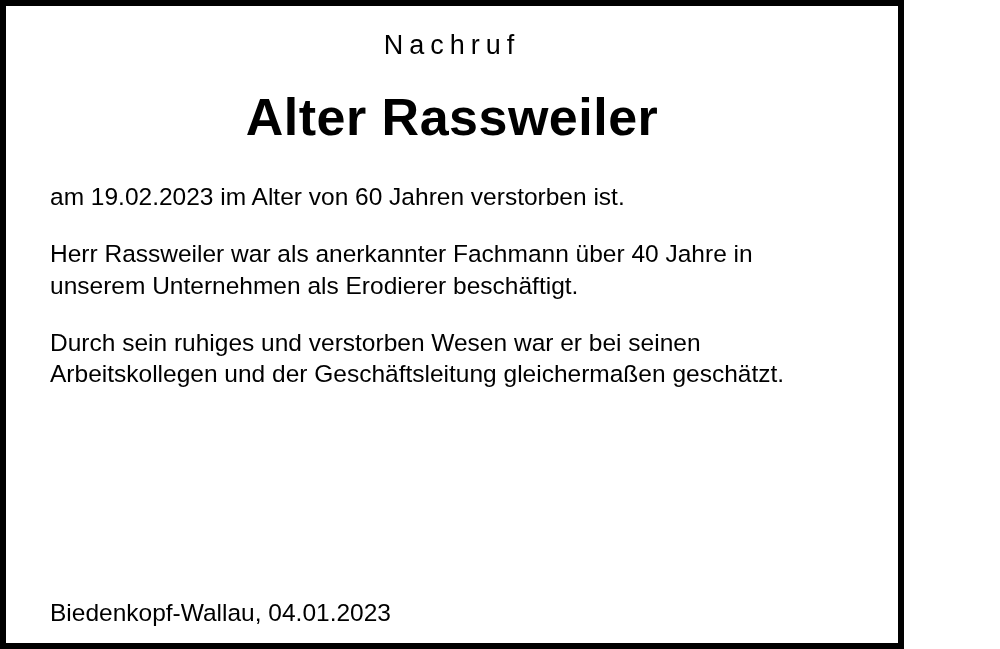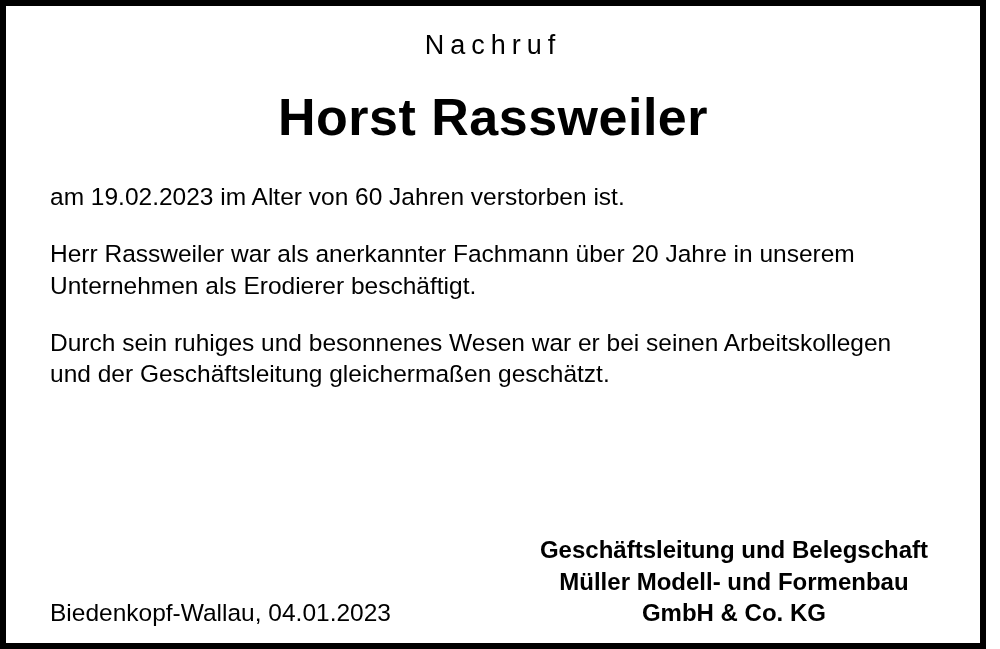--- a/index.html
+++ b/index.html
@@ -5,21 +5,21 @@
   html, body {
     margin: 0;
     padding: 0;
     background: #ffffff;
   }
   body {
     font-family: "Liberation Sans", sans-serif;
   }
   .obituary {
     position: relative;
-    width: 986px;
+    width: 904px;
     height: 649px;
     box-sizing: border-box;
     background: #ffffff;
     border: 6px solid #000000;
     overflow: hidden;
   }
   .inner {
     position: absolute;
     left: 0;
     top: 0;
@@ -88,29 +88,24 @@
 </style>
 </head>
 <body>
 
 <div class="obituary">
   <div class="inner">
 
     <div class="heading">Nachruf</div>
 
 
-    <div class="name">Horst Rassweiler</div>
+    <div class="name">Alter Rassweiler</div>
 
     <div class="para">am 19.02.2023 im Alter von 60 Jahren verstorben ist.</div>
-    <div class="para">Herr Rassweiler war als anerkannter Fachmann über 20 Jahre in unserem Unternehmen als Erodierer beschäftigt.</div>
-    <div class="para">Durch sein ruhiges und besonnenes Wesen war er bei seinen Arbeitskollegen und der Geschäftsleitung gleichermaßen geschätzt.</div>
+    <div class="para">Herr Rassweiler war als anerkannter Fachmann über 40 Jahre in unserem Unternehmen als Erodierer beschäftigt.</div>
+    <div class="para">Durch sein ruhiges und verstorben Wesen war er bei seinen Arbeitskollegen und der Geschäftsleitung gleichermaßen geschätzt.</div>
 
     <div class="footer">
       <div class="place">Biedenkopf-Wallau, 04.01.2023</div>
-      <div class="company">
-        <div>Geschäftsleitung und Belegschaft</div>
-        <div>Müller Modell- und Formenbau</div>
-        <div>GmbH &amp; Co. KG</div>
-      </div>
     </div>
 
   </div>
 </div>
 
 </body></html>

